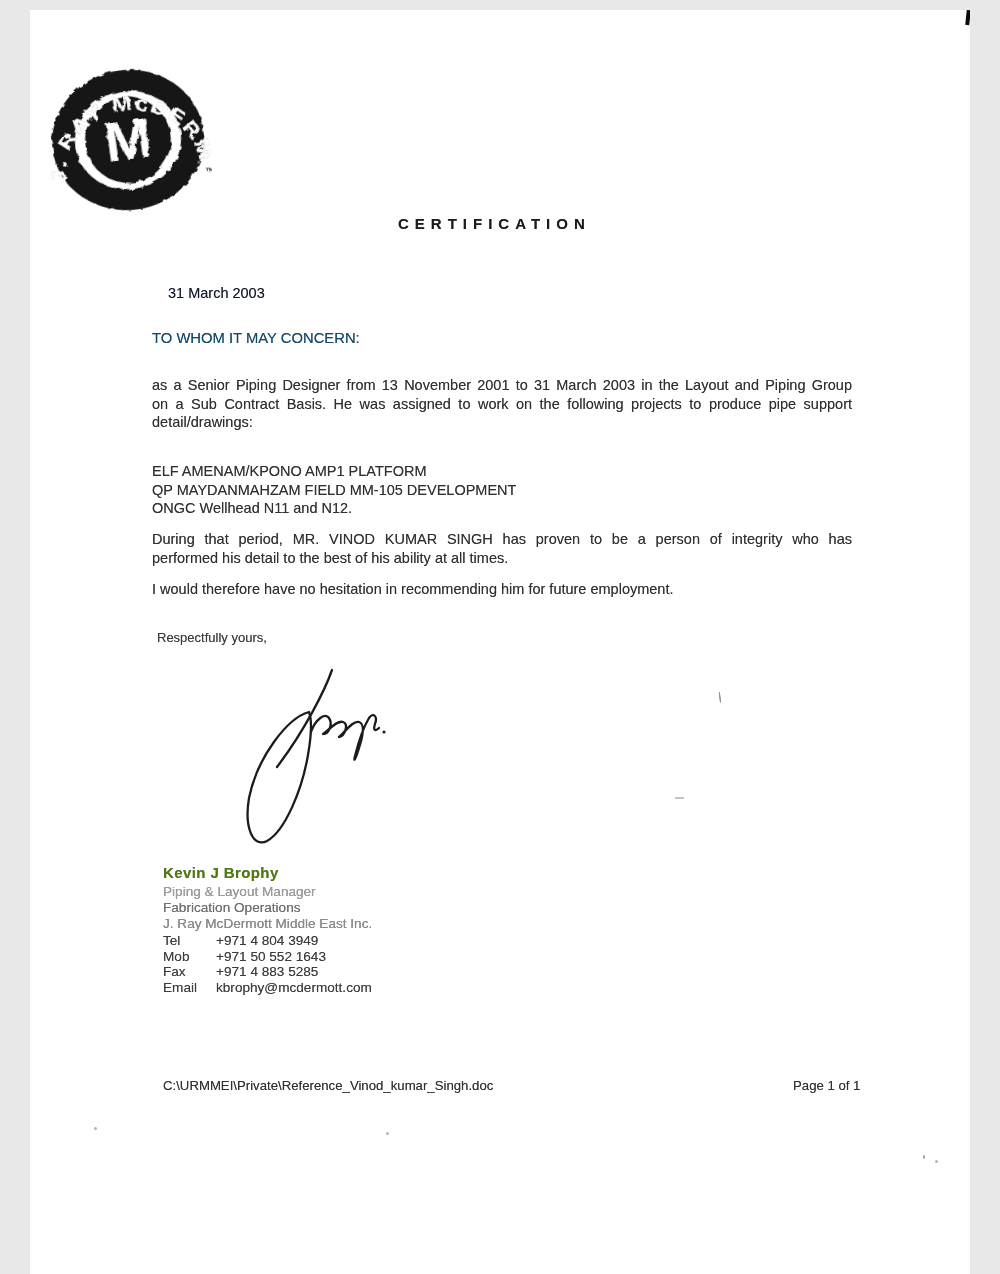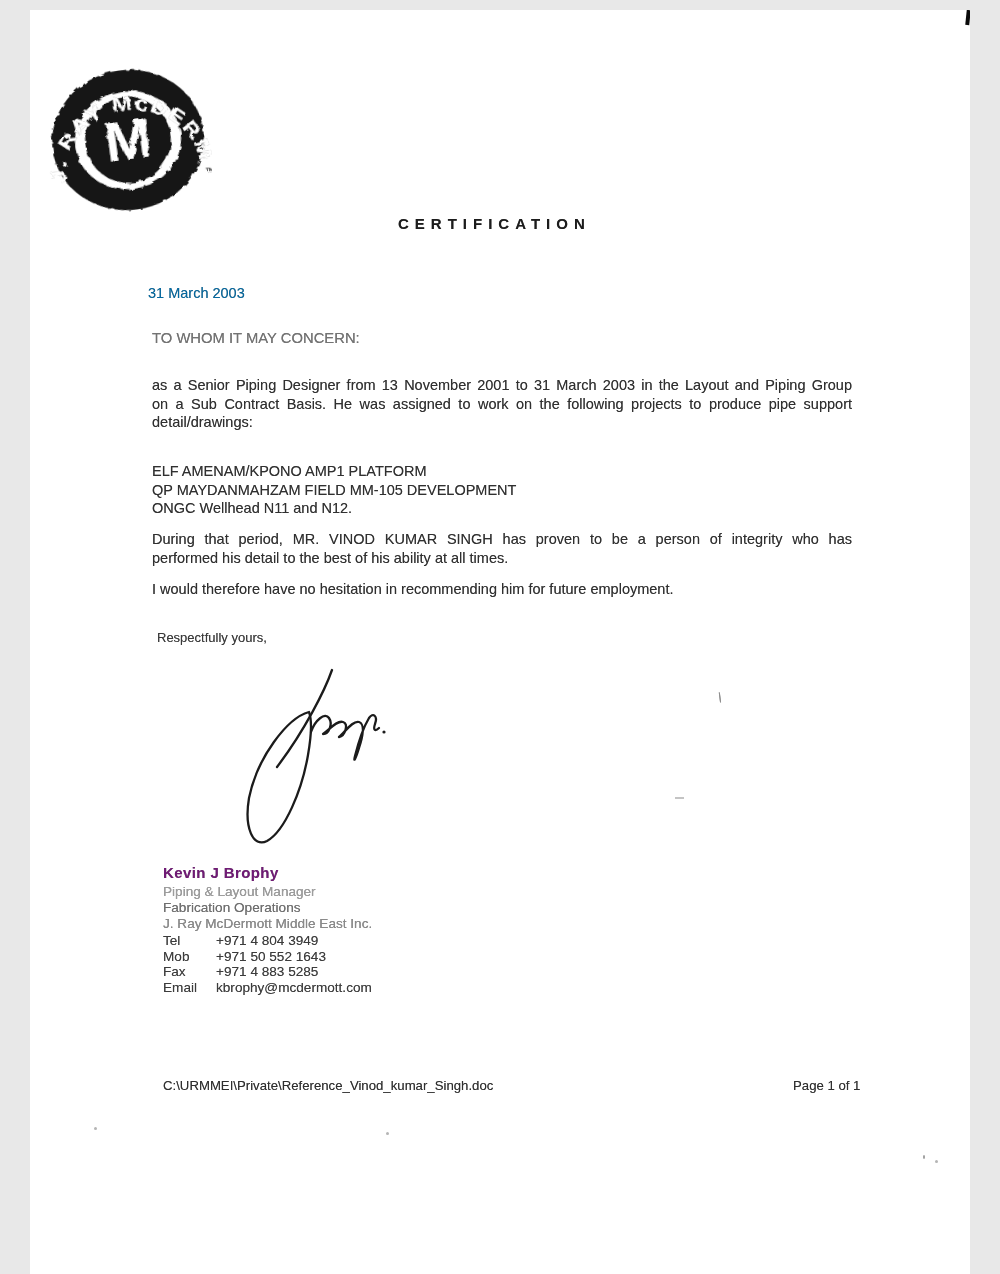--- a/index.html
+++ b/index.html
@@ -16,36 +16,36 @@
   .page *{text-shadow:0 0 0.55px rgba(40,40,40,0.55);}
   .abs{position:absolute;}
 
   .logo{left:14px;top:50px;width:168px;height:162px;}
 
   .doc-title{
     left:368px;top:205px;
     font-size:15px;font-weight:bold;letter-spacing:6px;
     color:#1c1c1c;white-space:nowrap;
   }
-  .date-line{left:118px;top:275px;font-size:14.5px;color:#0369a1;}
-  .salutation{left:122px;top:320px;font-size:14.8px;color:#737373;}
+  .date-line{left:138px;top:275px;font-size:14.5px;color:#0f172a;}
+  .salutation{left:122px;top:320px;font-size:14.8px;color:#0c4a6e;}
 
   .body-block{font-size:14.5px;line-height:18.6px;width:700px;color:#303030;}
   .para1{left:122px;top:366px;}
   .projects{left:122px;top:452px;}
   .para2{left:122px;top:520px;}
   .para3{left:122px;top:571px;font-size:14.5px;color:#303030;}
   .closing{left:127px;top:620px;font-size:13px;color:#3a3a3a;}
 
   .jl{text-align:justify;text-align-last:justify;}
 
   .signature-svg{left:215px;top:650px;width:150px;height:195px;}
 
   .sig-block{left:133px;top:855px;font-size:13.6px;line-height:15.9px;}
-  .sig-name{font-weight:bold;font-size:15px;color:#701a75;margin-bottom:3px;letter-spacing:0.4px;}
+  .sig-name{font-weight:bold;font-size:15px;color:#4d7c0f;margin-bottom:3px;letter-spacing:0.4px;}
   .sig-title{color:#9d9d9d;}
   .sig-dept{color:#6f6f6f;}
   .sig-company{color:#8a8a8a;}
   .contact-rows{margin-top:1px;color:#3c3c3c;}
   .crow{display:flex;}
   .clbl{width:53px;flex:0 0 53px;}
 
   .footer-path{left:133px;top:1068px;font-size:13.2px;color:#2f2f2f;}
   .footer-page{left:763px;top:1068px;font-size:13.2px;color:#2f2f2f;}
 

